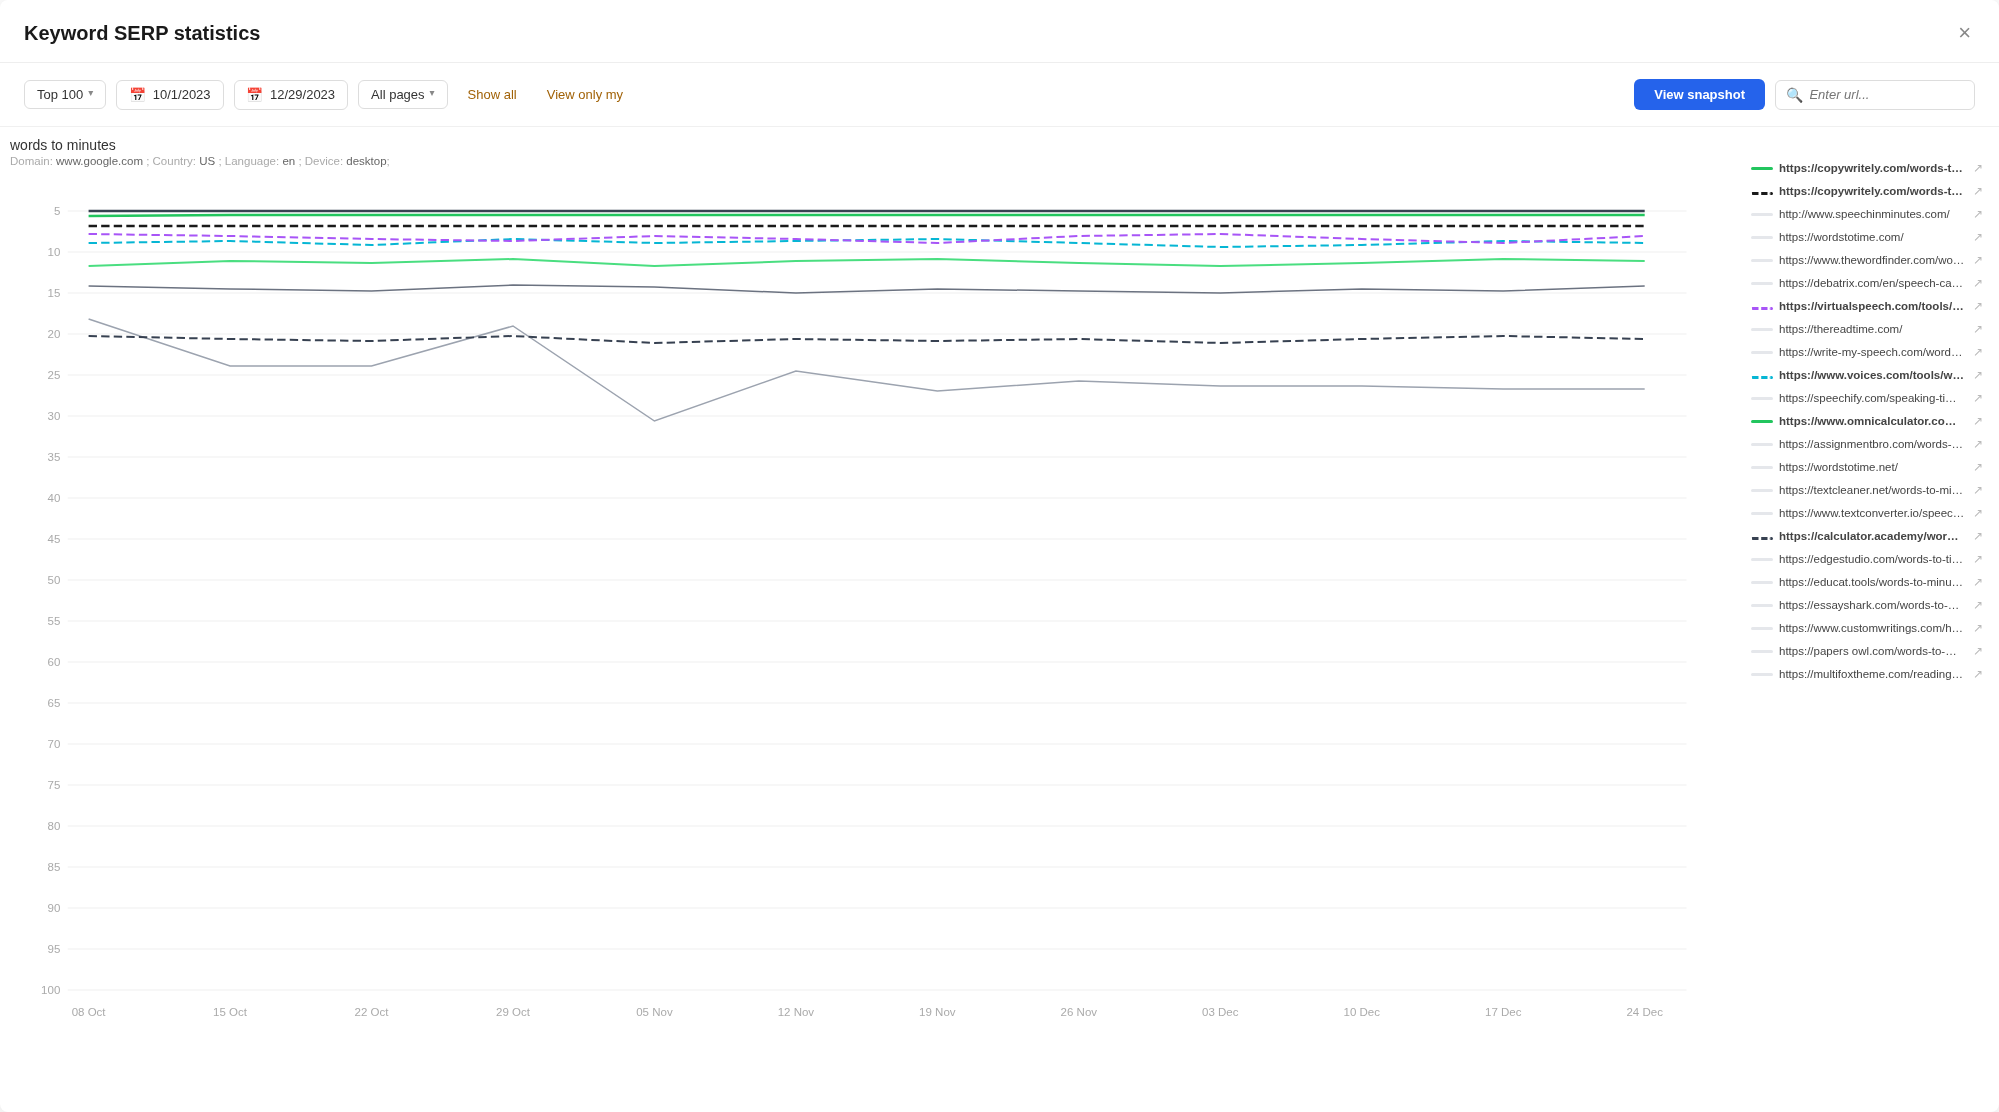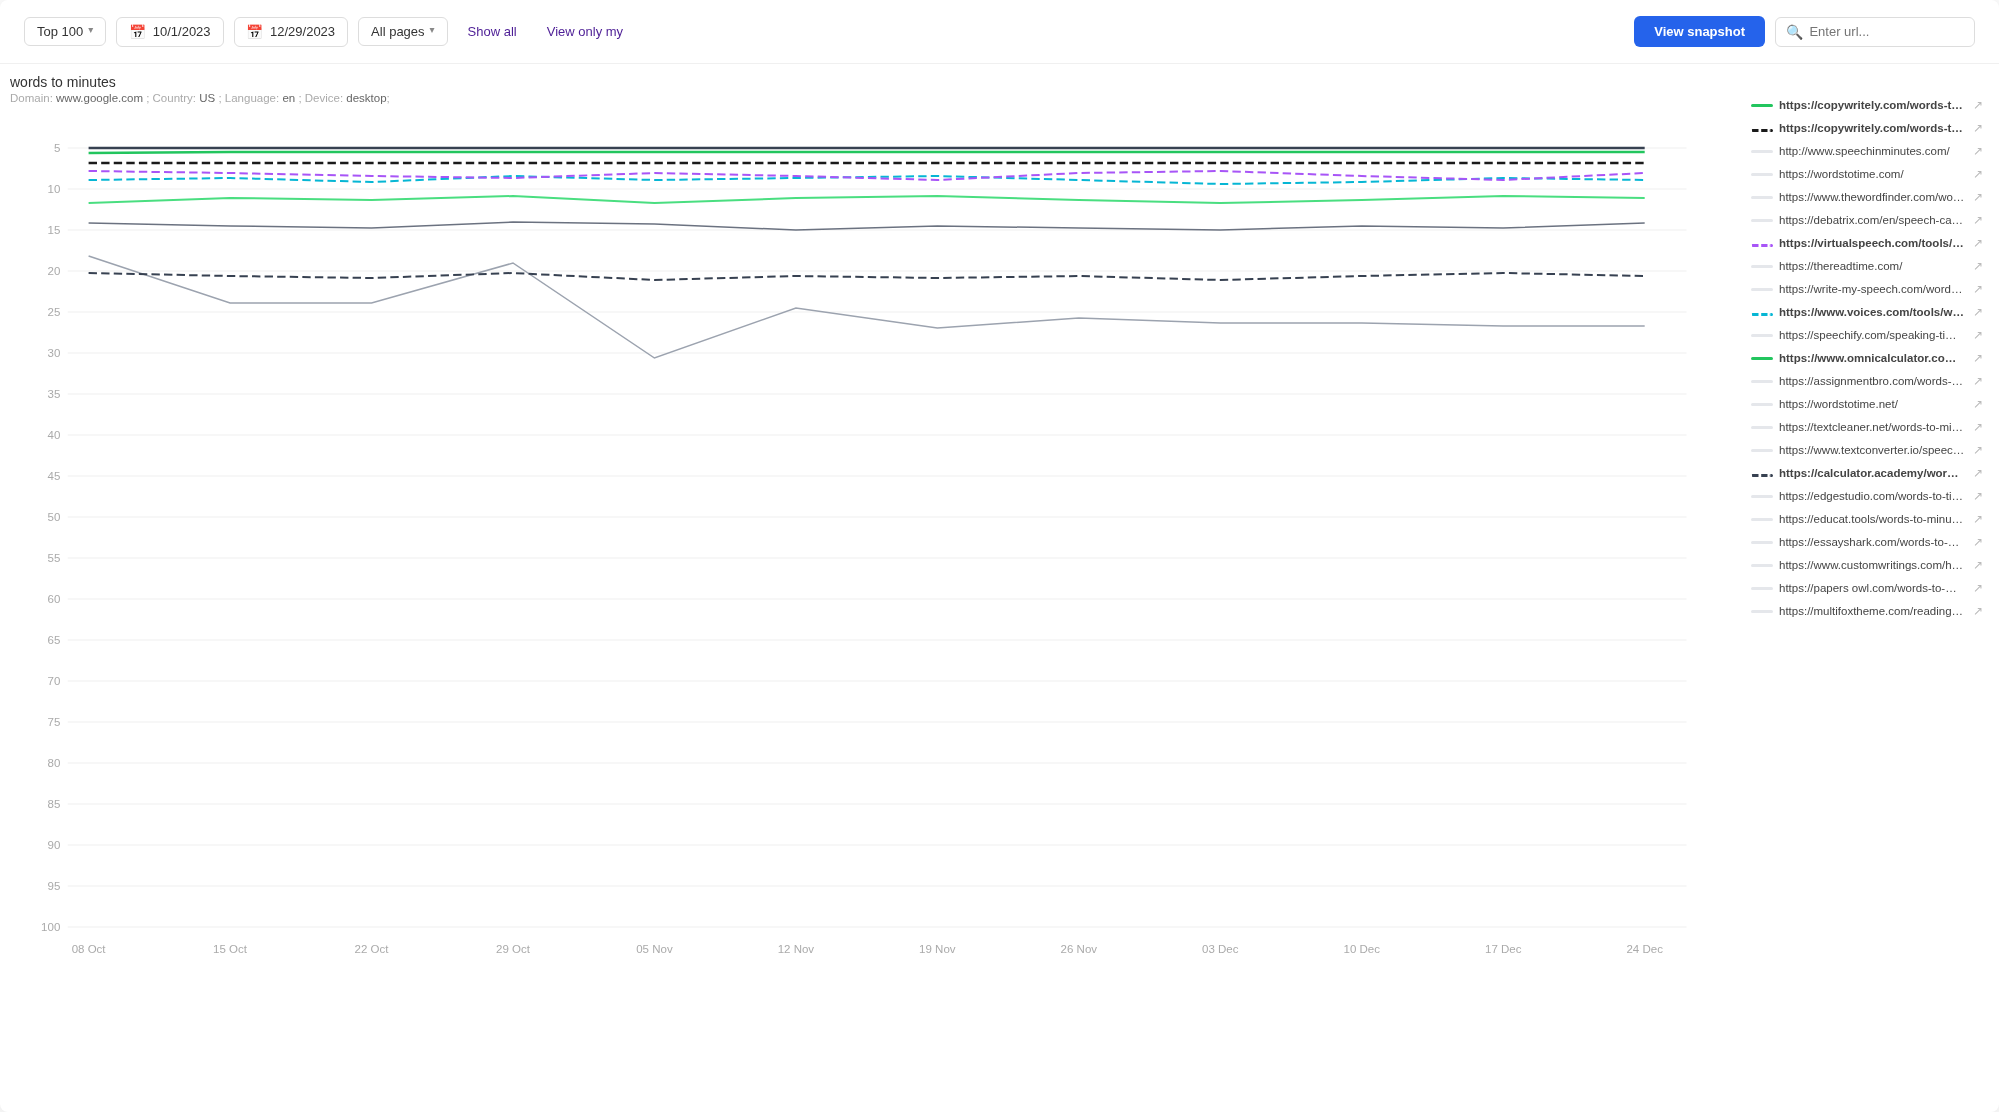--- a/index.html
+++ b/index.html
@@ -6,24 +6,24 @@
     body { font-family: -apple-system, BlinkMacSystemFont, 'Segoe UI', sans-serif; background: #fff; color: #333; font-size: 13px; }
     .modal-container { width: 1999px; min-height: 1112px; background: #fff; position: relative; border-radius: 8px; overflow: hidden; box-shadow: 0 4px 32px rgba(0,0,0,0.15); }
     .modal-header { display: flex; align-items: center; justify-content: space-between; padding: 18px 24px 14px 24px; border-bottom: 1px solid #eee; }
     .modal-title { font-size: 20px; font-weight: 700; color: #1a1a1a; }
     .close-btn { background: none; border: none; cursor: pointer; color: #888; font-size: 22px; line-height: 1; padding: 4px; }
     .toolbar { display: flex; align-items: center; padding: 16px 24px; gap: 10px; border-bottom: 1px solid #f0f0f0; }
     .dropdown-btn { display: flex; align-items: flex-start; gap: 5px; background: #fff; border: 1.5px solid #ddd; border-radius: 6px; padding: 6px 12px; cursor: pointer; font-size: 13px; color: #333; }
     .dropdown-btn .chevron { font-size: 10px; color: #888; }
     .date-btn { display: flex; align-items: center; gap: 6px; background: #fff; border: 1.5px solid #ddd; border-radius: 6px; padding: 6px 12px; cursor: pointer; font-size: 13px; color: #333; }
     .date-icon { color: #888; font-size: 14px; }
-    .filter-btn { background: none; border: none; padding: 6px 10px; cursor: pointer; font-size: 13px; color: #4c1d95; border-radius: 6px; }
+    .filter-btn { background: none; border: none; padding: 6px 10px; cursor: pointer; font-size: 13px; color: #a16207; border-radius: 6px; }
     .view-snapshot-btn { background: #2563eb; color: #fff; border: none; border-radius: 6px; padding: 8px 20px; font-size: 13px; font-weight: 600; cursor: pointer; margin-left: auto; text-align: center; }
     .search-input-wrap { display: flex; align-items: center; border: 1.5px solid #ddd; border-radius: 6px; padding: 6px 10px; gap: 6px; min-width: 200px; }
-    .search-input-wrap input { border: none; outline: none; font-size: 13px; color: #4d7c0f; width: 150px; }
+    .search-input-wrap input { border: none; outline: none; font-size: 13px; color: #4d7c0f; width: 150px; font-style: italic; }
     .search-icon { color: #bbb; font-size: 14px; }
     .main-content { display: flex; height: 950px; }
     .chart-area { flex: 1; padding: 10px 0 10px 10px; position: relative; overflow: hidden; }
     .chart-title-wrap { text-align: left; margin-bottom: 4px; }
     .chart-title { font-size: 14px; font-weight: 500; color: #333; }
     .chart-subtitle { font-size: 11.5px; color: #888; margin-top: 2px; }
     .chart-subtitle span { color: #888; }
     .chart-subtitle .label { color: #aaa; }
     .chart-subtitle .val { color: #666; }
     .chart-svg-container { position: relative; width: 100%; height: 860px; }
@@ -35,20 +35,24 @@
     .legend-url.bold { font-weight: 700; }
     .legend-ext { color: #bbb; font-size: 12px; flex-shrink: 0; margin-left: 2px; }
     .y-axis-label { font-size: 11px; fill: #aaa; }
     .x-axis-label { font-size: 11px; fill: #aaa; }
     .grid-line { stroke: #f0f0f0; stroke-width: 1; }
   </style>
 </head>
 <body>
 
 <div class="modal-container">
+  <div class="modal-header">
+    <span class="modal-title">Keyword SERP statistics</span>
+    <button class="close-btn">×</button>
+  </div>
 
   <div class="toolbar">
     <button class="dropdown-btn">
       <span>Top 100</span>
       <span class="chevron">▾</span>
     </button>
     <button class="date-btn">
       <span class="date-icon">📅</span>
       <span>10/1/2023</span>
     </button>

